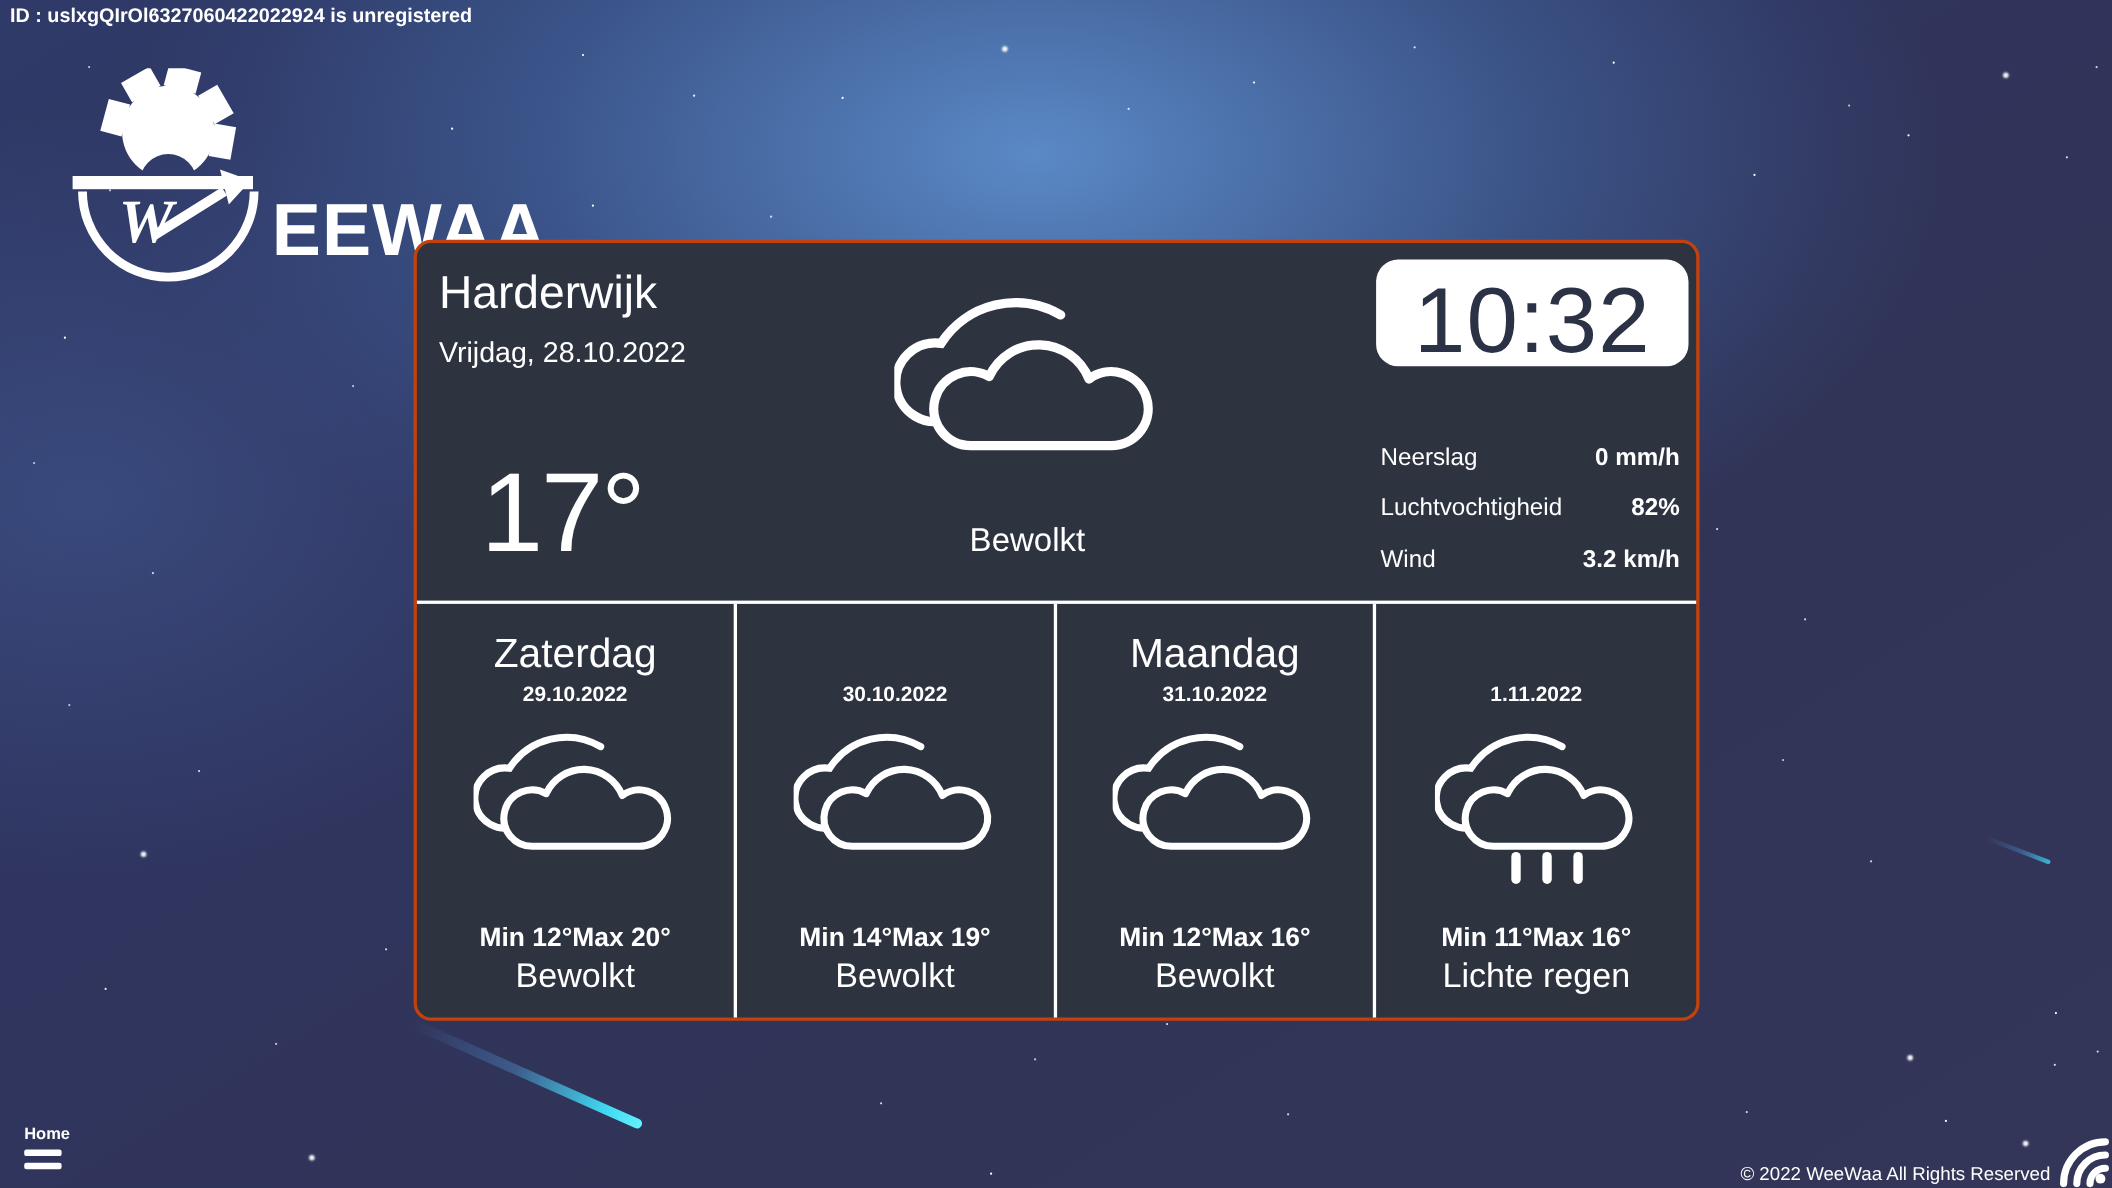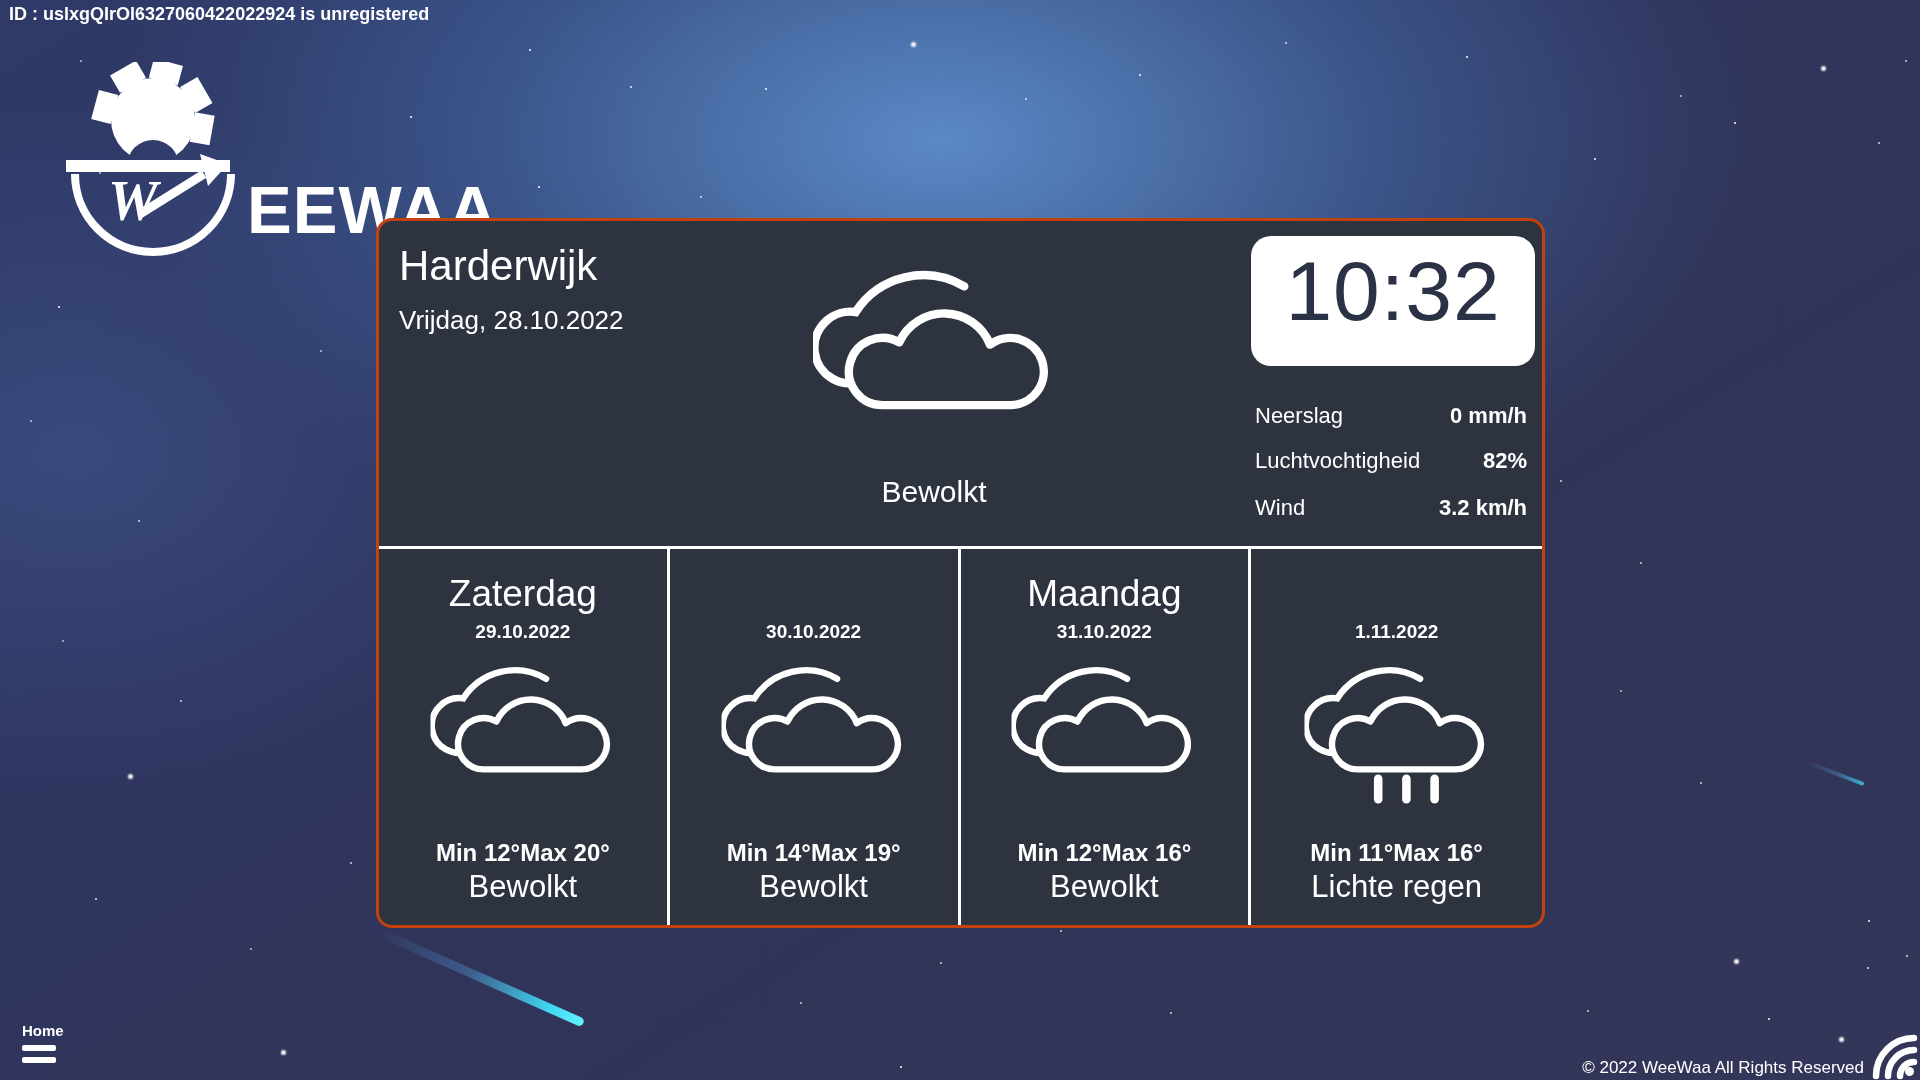--- a/index.html
+++ b/index.html
@@ -45,21 +45,21 @@
   .brand{position:absolute;left:247px;top:176px;z-index:2;font-size:67px;font-weight:700;letter-spacing:1px;line-height:1;}
   
   .card{position:absolute;left:376px;top:190px;width:1169px;height:710px;box-sizing:border-box;
     background:#2e3340;border:3px solid #c2410c;border-radius:16px;z-index:5;margin-top:28px;}
   .hero{position:absolute;left:0;top:0;right:0;height:325px;border-bottom:3px solid #fff;}
   .city{position:absolute;left:20px;top:22px;font-size:42px;font-weight:300;line-height:1.1;}
   .date{position:absolute;left:20px;top:84px;font-size:26px;font-weight:300;}
   .temp{position:absolute;left:58px;top:194px;font-size:102px;font-weight:200;letter-spacing:-2px;line-height:1;}
   .hero-icon{position:absolute;left:434px;top:25px;}
   .hero-cond{position:absolute;left:405px;top:254px;width:300px;text-align:center;font-size:30px;font-weight:300;}
-  .clock{position:absolute;left:872px;top:15px;width:284px;height:130px;background:#fff;border-radius:20px;
+  .clock{position:absolute;left:872px;top:15px;width:284px;height:97px;background:#fff;border-radius:20px;
     color:#2c3245;font-size:84px;font-weight:200;text-align:center;line-height:110px;letter-spacing:1px;}
   .stats{position:absolute;left:876px;top:182px;width:272px;}
   .stat-row{position:absolute;left:0;right:0;height:26px;font-size:22px;}
   .stat-row .lbl{position:absolute;left:0;font-weight:400;}
   .stat-row .val{position:absolute;right:0;font-weight:700;}
   
   .forecast{position:absolute;left:0;right:0;top:328px;bottom:0;display:grid;grid-template-columns:1fr 1fr 1fr 1fr;}
   .cell{position:relative;}
   .cell.b{border-right:3px solid #fff;}
   .day{position:absolute;left:0;right:0;top:24px;text-align:center;font-size:37px;font-weight:300;}
@@ -121,20 +121,21 @@
       <polygon points="142,92 170,102 150,124" fill="#fff"></polygon>
     </g>
   </svg>
 </div>
 <div class="brand">EEWAA</div>
 
 <div class="card">
   <div class="hero">
     <div class="city">Harderwijk</div>
     <div class="date">Vrijdag, 28.10.2022</div>
+    <div class="temp">17°</div>
     <div class="hero-icon">
       <svg width="242" height="186" viewBox="0 0 216 166">
           <use href="#cloud-pair"></use>
         </svg>
     </div>
     <div class="hero-cond">Bewolkt</div>
     <div class="clock">10:32</div>
     <div class="stats">
       <div class="stat-row" style="top:0">
         <span class="lbl">Neerslag</span>

